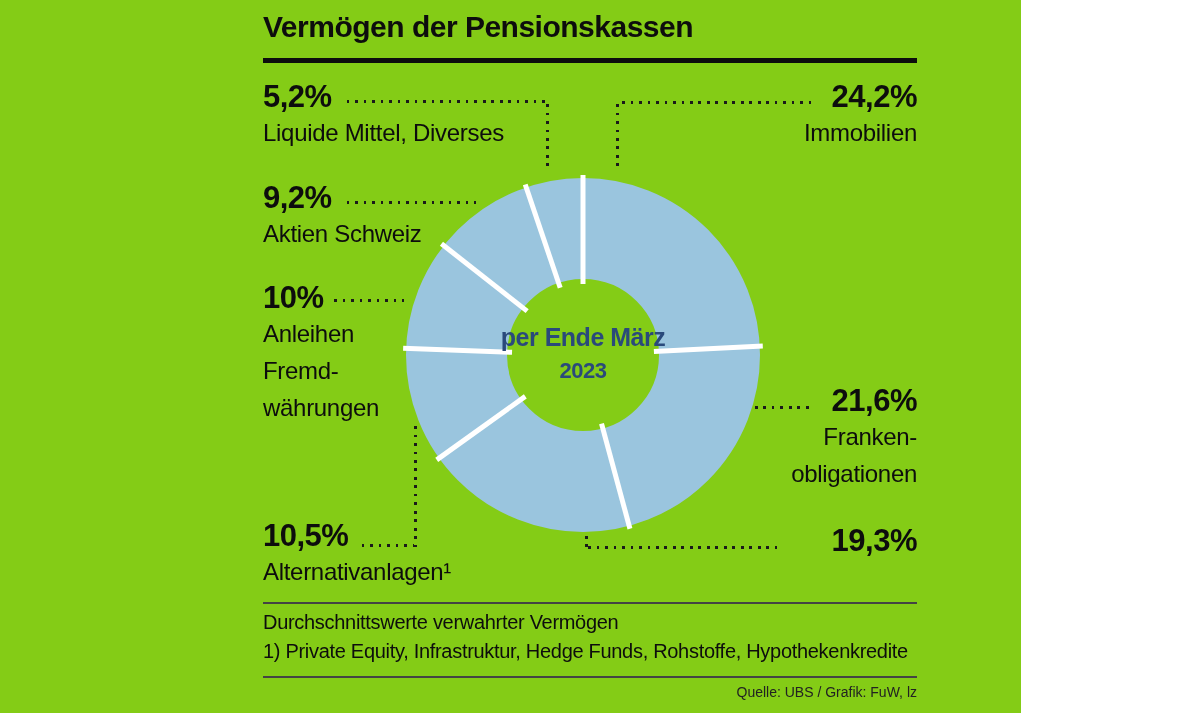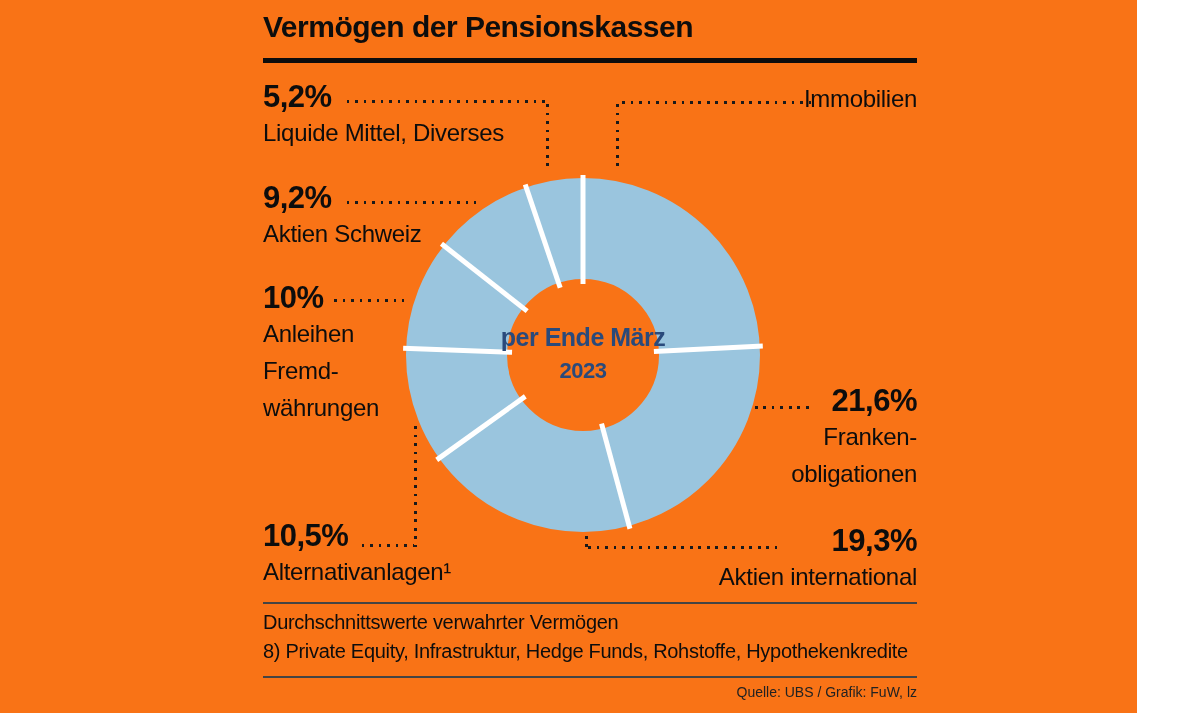--- a/index.html
+++ b/index.html
@@ -1,19 +1,19 @@
 <!DOCTYPE html>
 <html><head>
 <meta charset="utf-8">
 <style>
   html,body{margin:0;padding:0;background:#ffffff;}
   .canvas{
     position:relative;
-    width:1137px;height:713px;
-    background:#f97316;
+    width:1021px;height:713px;
+    background:#84cc16;
     font-family:"Liberation Sans", sans-serif;
     color:#111;
     overflow:hidden;
   }
   .title{
     position:absolute;left:263px;top:10px;width:654px;
     font-size:30px;font-weight:800;letter-spacing:-0.5px;color:#0d0d0d;
   }
   .title-rule{
     position:absolute;left:263px;top:58px;width:654px;height:5px;background:#0d0d0d;
@@ -88,32 +88,32 @@
     <div class="lbl">Fremd-</div>
     <div class="lbl">währungen</div>
   </div>
 
   <div class="callout" style="left:263px;top:519px;">
     <div class="pct">10,5%</div>
     <div class="lbl">Alternativanlagen¹</div>
   </div>
 
   <div class="callout right" style="left:617px;top:80px;width:300px;">
+    <div class="pct">24,2%</div>
     <div class="lbl">Immobilien</div>
   </div>
 
   <div class="callout right" style="left:617px;top:384px;width:300px;">
     <div class="pct">21,6%</div>
     <div class="lbl">Franken-</div>
     <div class="lbl">obligationen</div>
   </div>
 
   <div class="callout right" style="left:617px;top:524px;width:300px;">
     <div class="pct">19,3%</div>
-    <div class="lbl">Aktien international</div>
   </div>
 
   <div class="leader-h" style="left:347px;top:100px;width:201px;"></div>
   <div class="leader-v" style="left:546px;top:104px;height:68px;"></div>
 
   <div class="leader-h" style="left:347px;top:201px;width:129px;"></div>
 
   <div class="leader-h" style="left:334px;top:299px;width:70px;"></div>
 
   <div class="leader-h" style="left:362px;top:544px;width:52px;"></div>
@@ -122,17 +122,17 @@
   <div class="leader-v" style="left:616px;top:104px;height:64px;"></div>
   <div class="leader-h" style="left:622px;top:101px;width:190px;"></div>
 
   <div class="leader-h" style="left:755px;top:406px;width:57px;"></div>
 
   <div class="leader-v" style="left:585px;top:536px;height:12px;"></div>
   <div class="leader-h" style="left:588px;top:546px;width:194px;"></div>
 
   <div class="foot-rule" style="top:602px;"></div>
   <div class="footnote" style="top:611px;">Durchschnittswerte verwahrter Vermögen</div>
-  <div class="footnote" style="top:640px;">8) Private Equity, Infrastruktur, Hedge Funds, Rohstoffe, Hypothekenkredite</div>
+  <div class="footnote" style="top:640px;">1) Private Equity, Infrastruktur, Hedge Funds, Rohstoffe, Hypothekenkredite</div>
   <div class="foot-rule" style="top:676px;"></div>
   <div class="source">Quelle: UBS / Grafik: FuW, lz</div>
 
 </div>
 
 </body></html>

